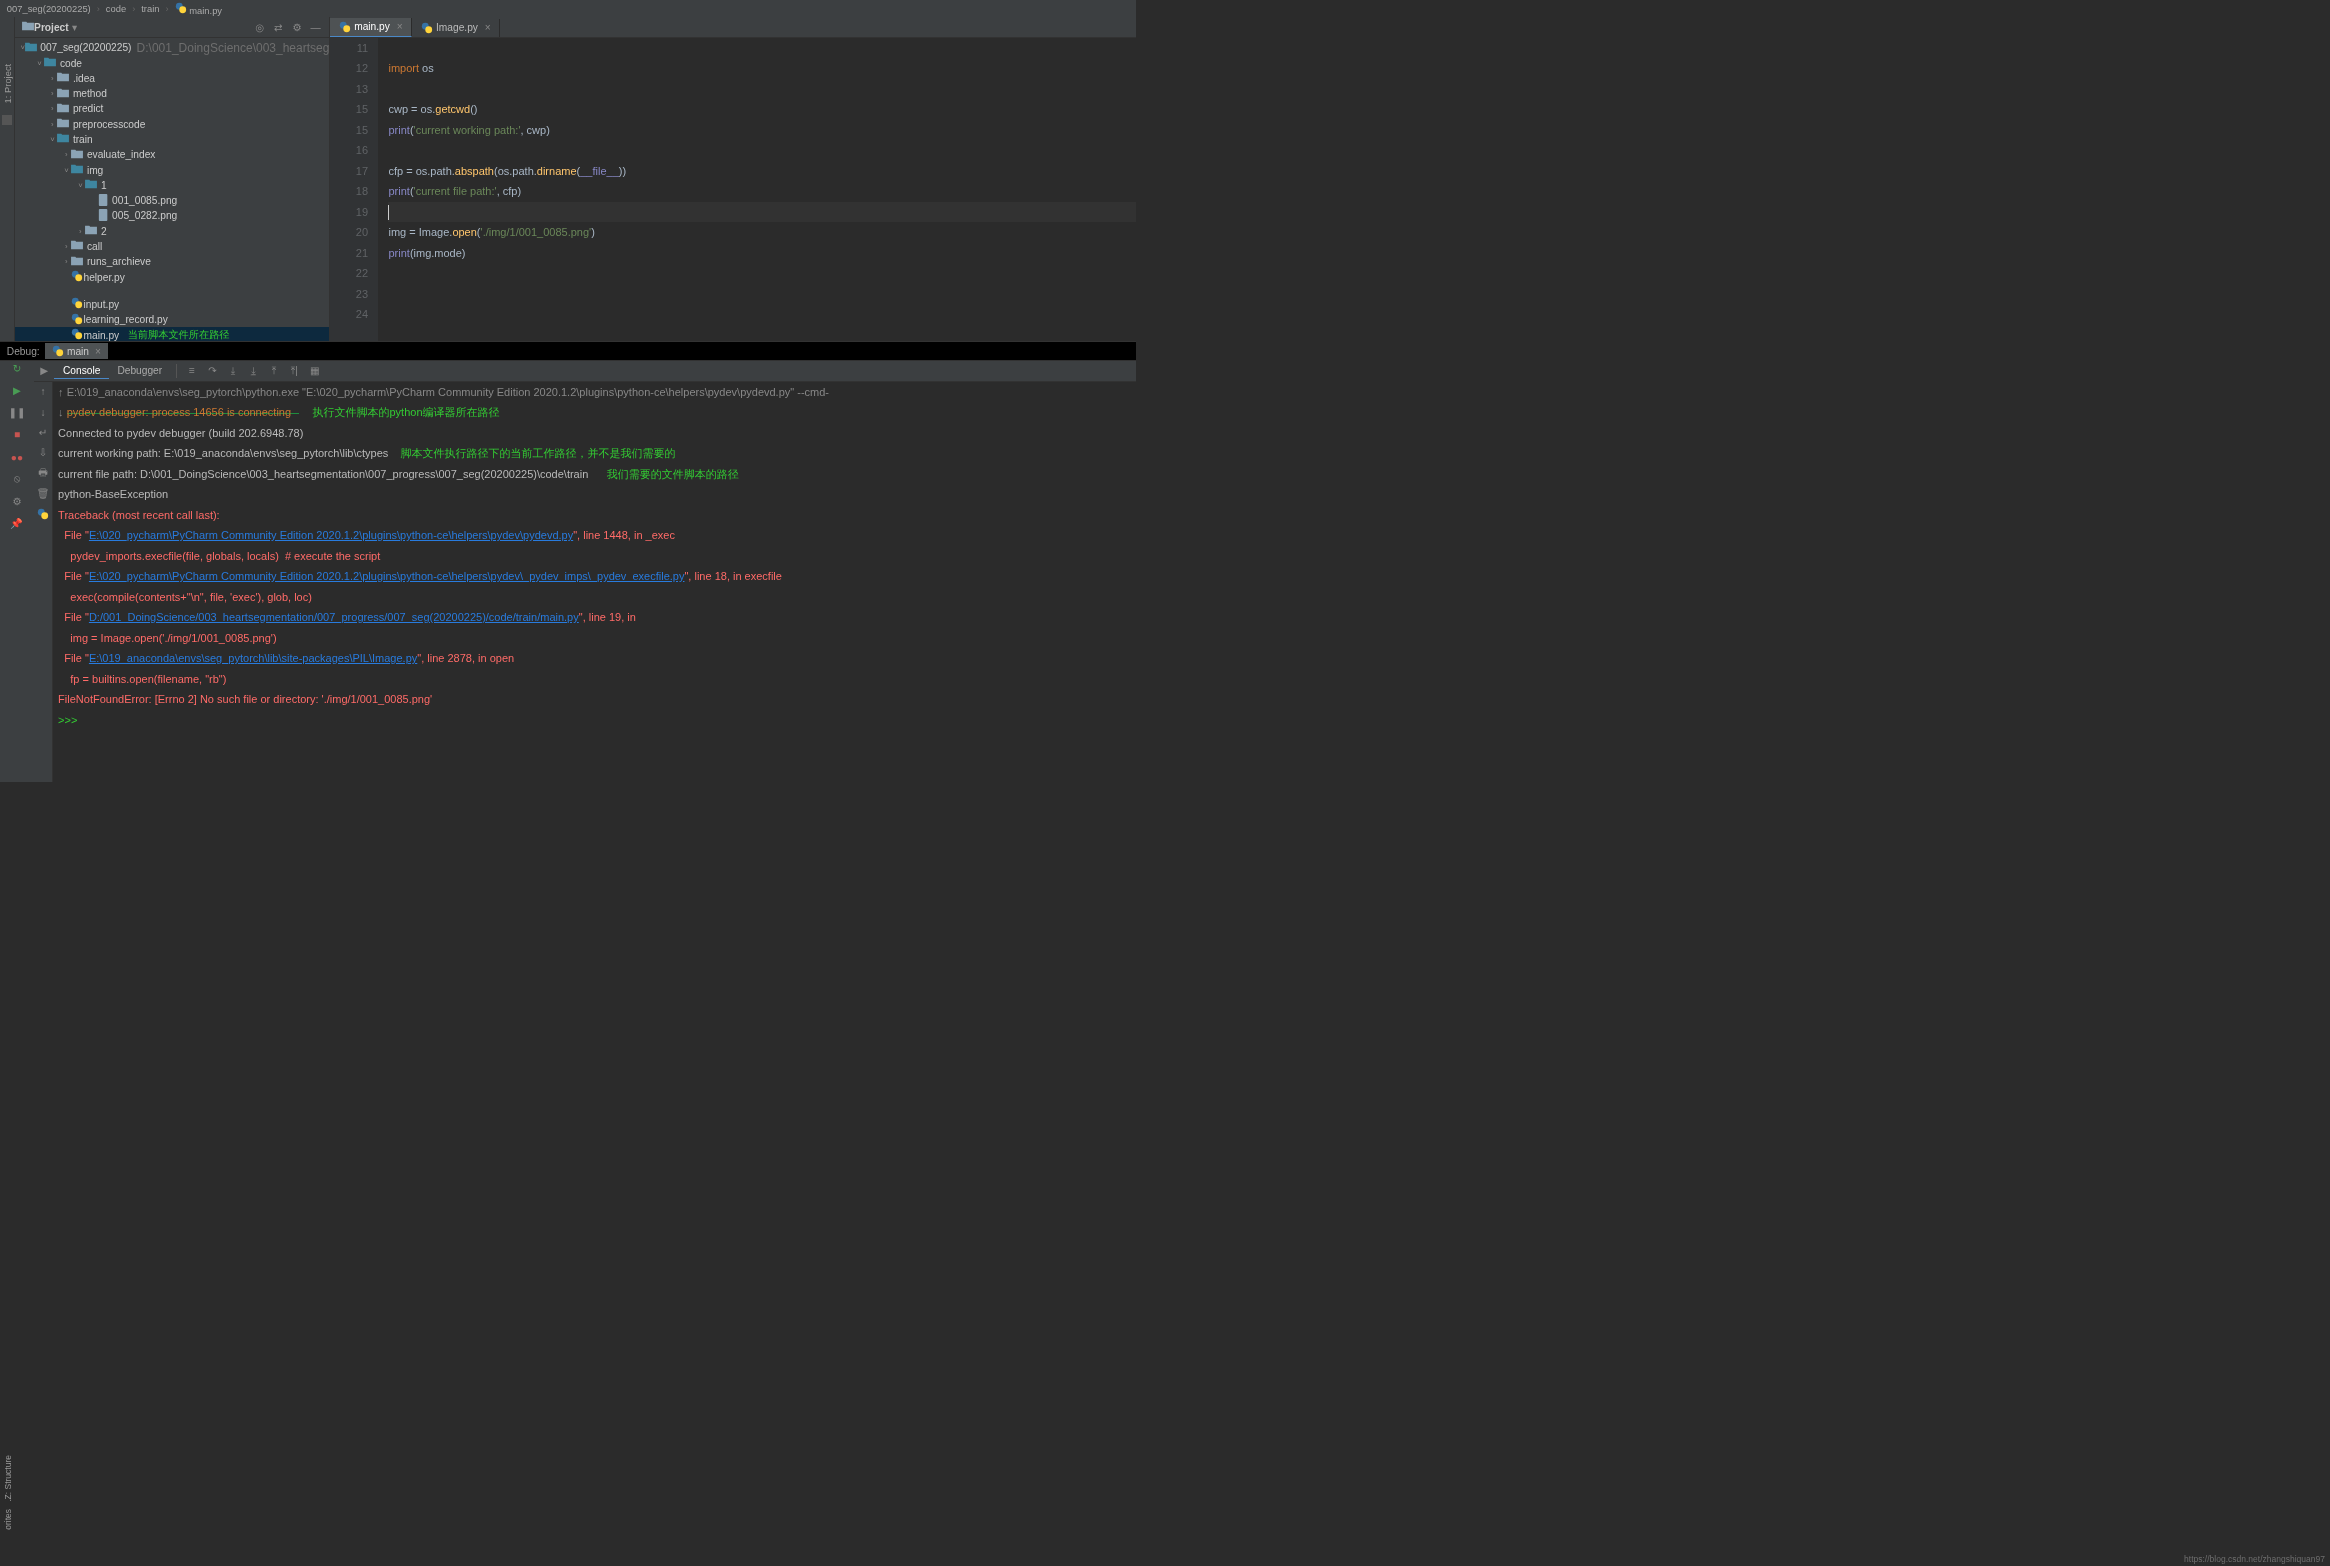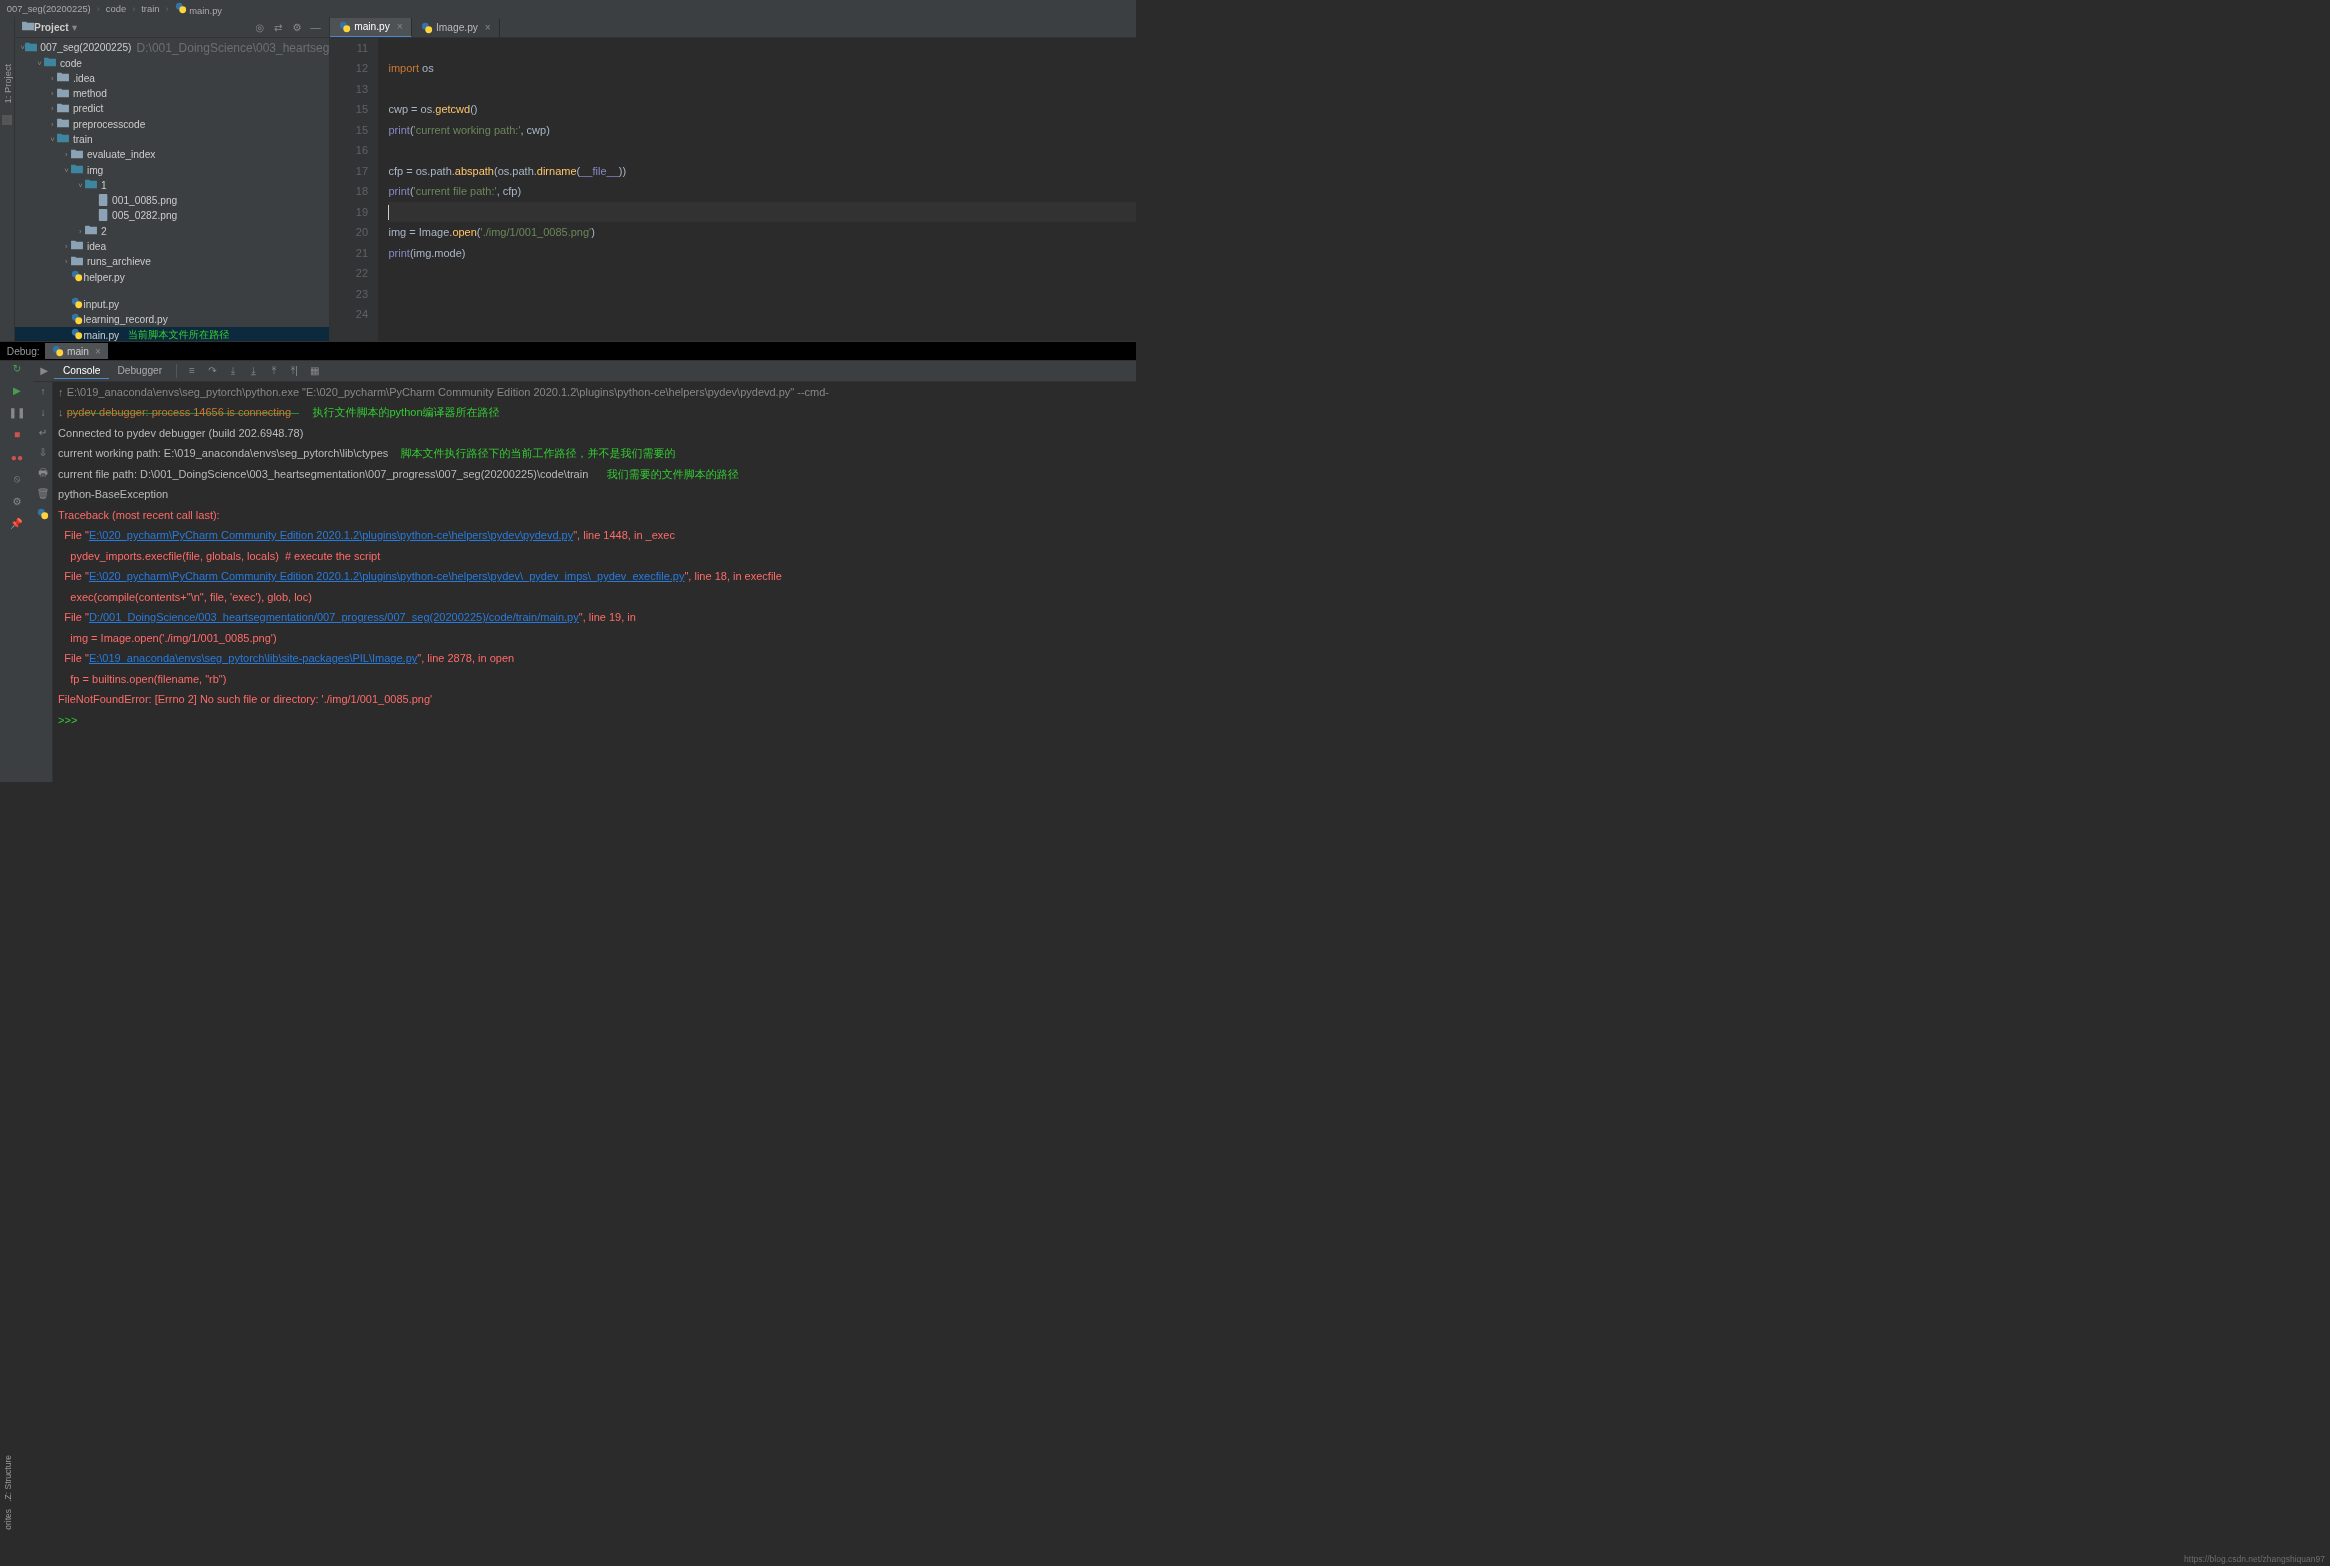--- a/index.html
+++ b/index.html
@@ -216,21 +216,21 @@
             <span class="ic-folder"><svg class="folder-svg" viewBox="0 0 14 12">
                 <path fill="#8ba3b5" d="M0 1h5l1 1h8v9H0z"></path>
               </svg></span>
             <span class="txt">2</span>
           </div>
           <div class="tree-row" style="padding-left: 46px;">
             <span class="arrow">›</span>
             <span class="ic-folder"><svg class="folder-svg" viewBox="0 0 14 12">
                 <path fill="#8ba3b5" d="M0 1h5l1 1h8v9H0z"></path>
               </svg></span>
-            <span class="txt">idea</span>
+            <span class="txt">call</span>
           </div>
           <div class="tree-row" style="padding-left: 46px;">
             <span class="arrow">›</span>
             <span class="ic-folder"><svg class="folder-svg" viewBox="0 0 14 12">
                 <path fill="#8ba3b5" d="M0 1h5l1 1h8v9H0z"></path>
               </svg></span>
             <span class="txt">runs_archieve</span>
           </div>
           <div class="tree-row" style="padding-left: 46px;">
             <span class="arrow"> </span>

